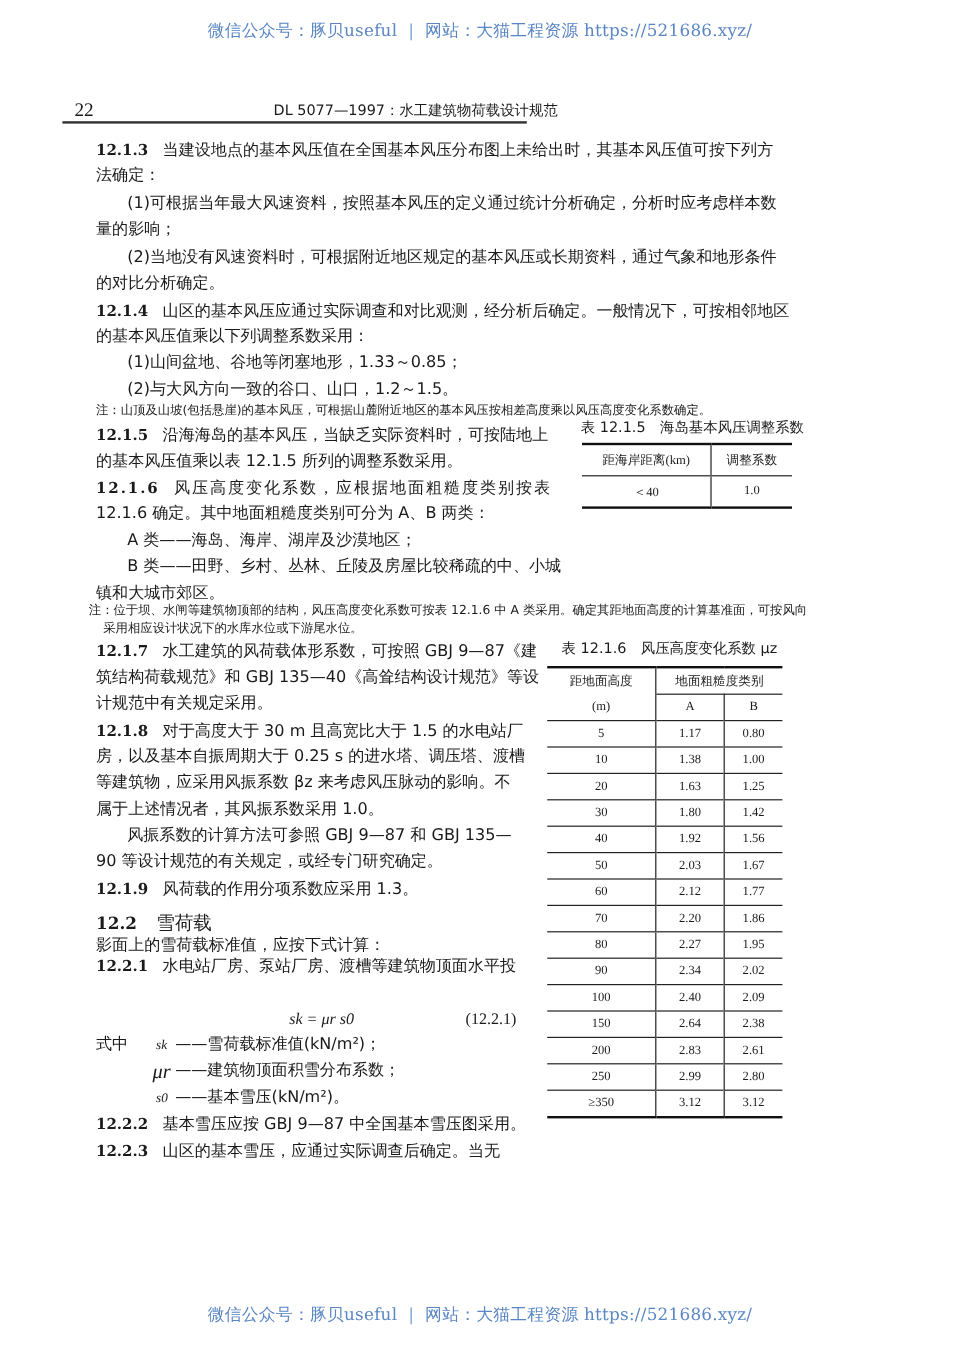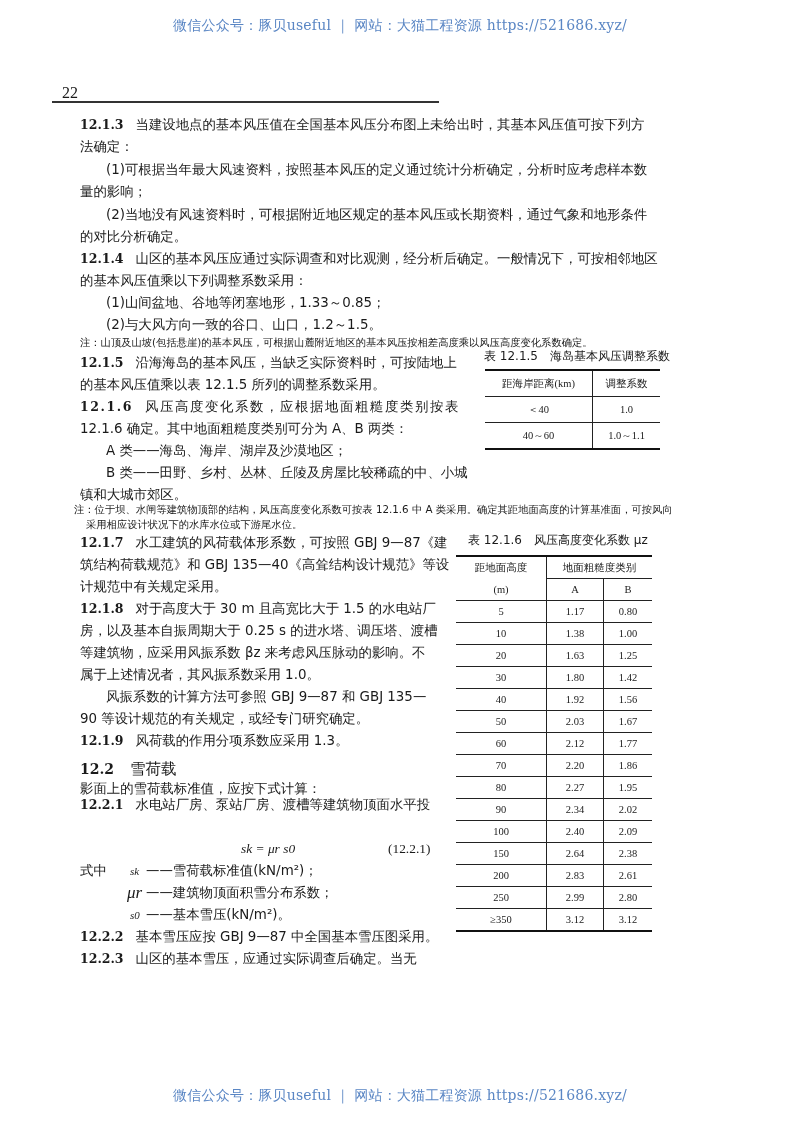--- a/index.html
+++ b/index.html
@@ -41,20 +41,21 @@
   .t6 .acol { border-right: 1px solid #222; width: 54px; }
   .t6 tbody tr:last-child td { border-bottom: 2px solid #111; }
 </style>
 </head>
 <body>
 
 <div class="wm wm-top">微信公众号：豚贝useful ｜ 网站：大猫工程资源 https://521686.xyz/</div>
 
 <div class="header">
   <span class="page-num">22</span>
+  <span class="running-title">DL 5077—1997：水工建筑物荷载设计规范</span>
 </div>
 <div class="header-rule"></div>
 
 <div class="content">
 
   <p class="p" style="top:0px"><span class="cl">12.1.3</span><span>当建设地点的基本风压值在全国基本风压分布图上未给出时，其基本风压值可按下列方</span></p>
   <p class="p" style="top:22px">法确定：</p>
   <p class="p" style="top:45px;left:26px">(1)可根据当年最大风速资料，按照基本风压的定义通过统计分析确定，分析时应考虑样本数</p>
   <p class="p" style="top:67px">量的影响；</p>
   <p class="p" style="top:90px;left:26px">(2)当地没有风速资料时，可根据附近地区规定的基本风压或长期资料，通过气象和地形条件</p>
@@ -80,24 +81,20 @@
   <div class="tcap" style="left:404px;top:234px">表 12.1.5　海岛基本风压调整系数</div>
   <table class="t5">
     <tbody>
         <tr>
       <td>距海岸距离(km)</td>
       <td>调整系数</td>
     </tr>
     <tr>
       <td>＜40</td>
       <td>1.0</td>
-    </tr>
-    <tr>
-      <td>40～60</td>
-      <td>1.0～1.1</td>
     </tr>
   </tbody>
     </table>
 
   <p class="p" style="top:418px"><span class="cl">12.1.7</span><span>水工建筑的风荷载体形系数，可按照 GBJ 9—87《建</span></p>
   <p class="p" style="top:440px">筑结构荷载规范》和 GBJ 135—40《高耸结构设计规范》等设</p>
   <p class="p" style="top:462px">计规范中有关规定采用。</p>
 
   <p class="p" style="top:484px"><span class="cl">12.1.8</span><span>对于高度大于 30 m 且高宽比大于 1.5 的水电站厂</span></p>
   <p class="p" style="top:506px">房，以及基本自振周期大于 0.25 s 的进水塔、调压塔、渡槽</p>

